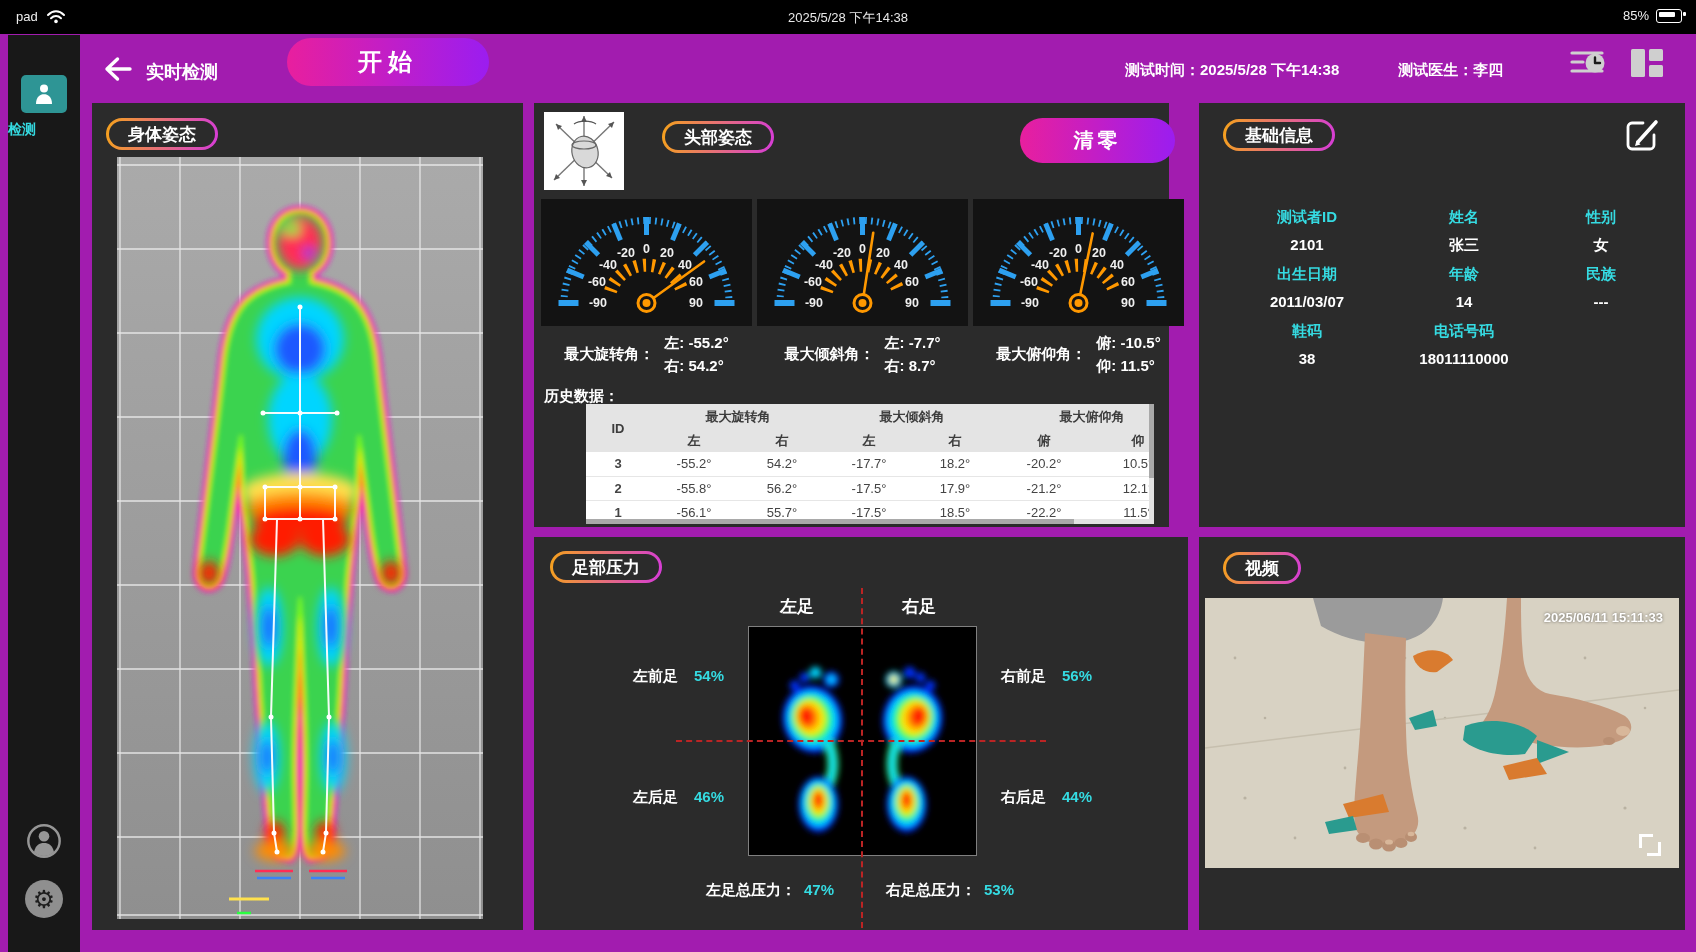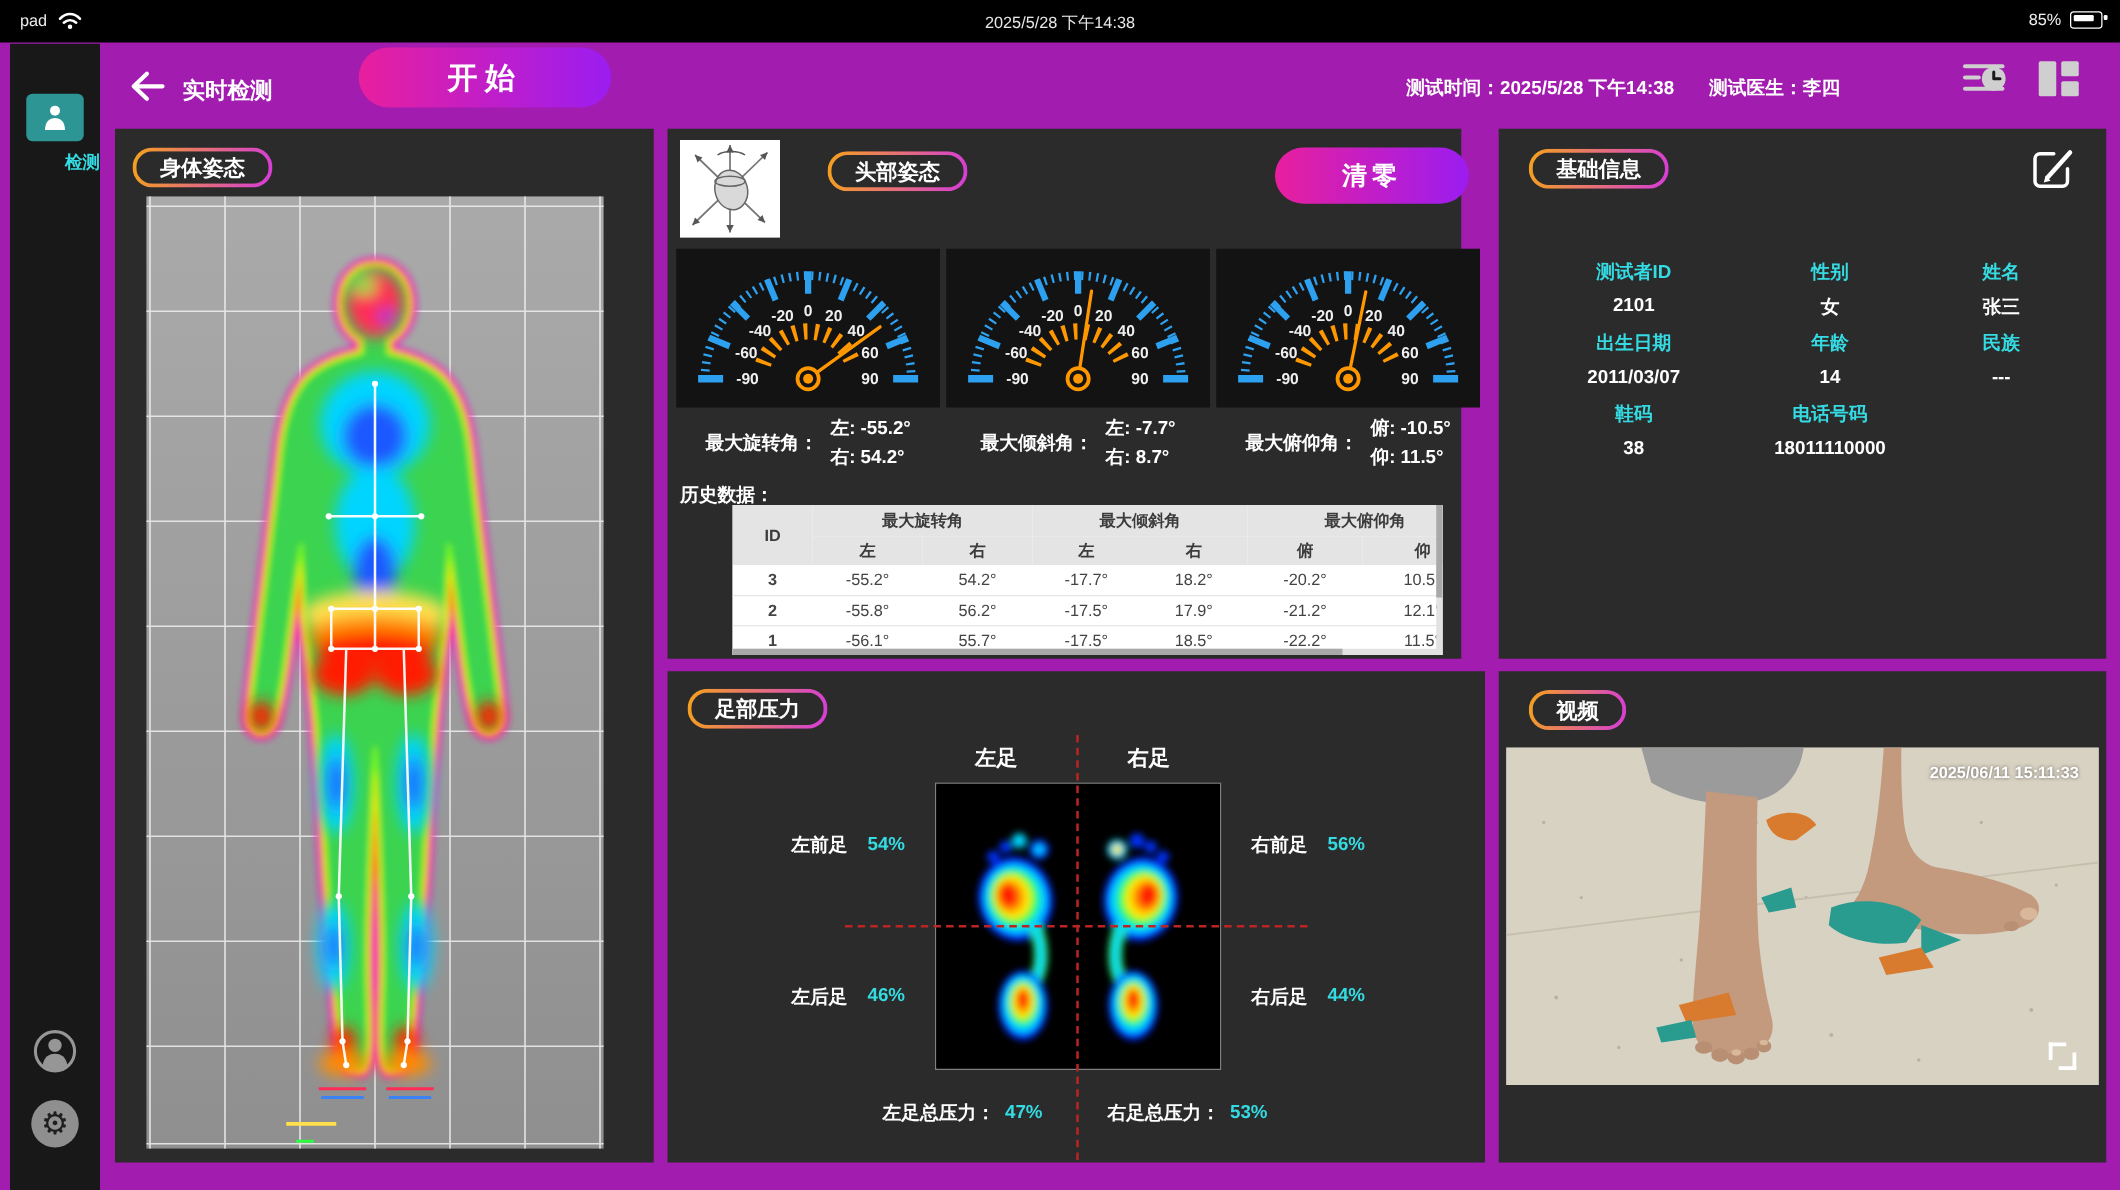--- a/index.html
+++ b/index.html
@@ -9,29 +9,29 @@
   .statusbar{position:absolute;left:0;top:0;width:1696px;height:34px;background:#000;}
   .status-left{position:absolute;left:16px;top:8px;display:flex;align-items:center;gap:8px;font-size:13px;color:#eee;}
   .status-center{position:absolute;left:0;top:9px;width:100%;text-align:center;font-size:13px;color:#e8e8e8;}
   .status-right{position:absolute;right:14px;top:8px;display:flex;align-items:center;gap:7px;font-size:13px;color:#eee;}
   .battery{position:relative;width:24px;height:12px;border:1.5px solid #fff;border-radius:3px;}
   .battery .fill{position:absolute;left:2px;top:2px;width:16px;height:5px;background:#fff;border-radius:1px;}
   .battery:after{content:"";position:absolute;right:-4.5px;top:2.5px;width:3px;height:4px;background:#fff;border-radius:1px;}
   
   .sidebar{position:absolute;left:8px;top:35px;width:72px;height:917px;background:#181818;}
   .side-detect-btn{position:absolute;left:13px;top:40px;width:46px;height:38px;background:#2e9595;border-radius:5px;display:flex;align-items:center;justify-content:center;}
-  .side-detect-label{position:absolute;left:0;top:86px;width:72px;text-align:right;color:#35dbe2;font-size:14px;font-weight:bold;}
+  .side-detect-label{position:absolute;left:0;top:86px;width:72px;text-align:left;color:#35dbe2;font-size:14px;font-weight:bold;}
   .side-avatar{position:absolute;left:17px;top:787px;width:38px;height:38px;}
   .side-gear{position:absolute;left:17px;top:845px;width:38px;height:38px;border-radius:50%;background:#8f8f8f;display:flex;align-items:center;justify-content:center;font-size:25px;color:#1e1e1e;line-height:1;}
   
   .hdr-back{position:absolute;left:100px;top:54px;width:34px;height:30px;cursor:pointer;}
   .hdr-title{position:absolute;left:146px;top:60px;font-size:18px;font-weight:bold;}
   .grad-btn{border:none;border-radius:26px;background:linear-gradient(90deg,#e81f9e,#9b1df0);color:#fff;font-weight:bold;display:flex;align-items:center;justify-content:center;cursor:pointer;}
   .start-btn{position:absolute;left:287px;top:38px;width:202px;height:48px;font-size:24px;letter-spacing:6px;}
-  .hdr-right{position:absolute;left:1125px;top:61px;display:flex;gap:28px;font-size:15px;font-weight:bold;}
+  .hdr-right{position:absolute;left:1125px;top:61px;display:flex;gap:59px;font-size:15px;font-weight:bold;}
   .hdr-icon{position:absolute;top:46px;width:38px;height:34px;cursor:pointer;}
   
   .panel{position:absolute;background:#2b2b2b;}
   .badge{position:absolute;display:inline-flex;align-items:center;justify-content:center;height:26px;padding:0 19px;
          border:3px solid transparent;border-radius:17px;
          background:linear-gradient(#2b2b2b,#2b2b2b) padding-box,linear-gradient(100deg,#f5a21b,#d63bd9) border-box;
          color:#fff;font-size:17px;font-weight:bold;white-space:nowrap;}
   .cyan{color:#35dbe2;}
   
   .body-img{position:absolute;left:25px;top:54px;width:366px;height:762px;}
@@ -563,26 +563,26 @@
         <line x1="15" y1="27" x2="33" y2="7" stroke="#fff" stroke-width="3.6" stroke-linecap="round"></line>
         <polygon points="12,31 13.5,25.5 17.5,29.5" fill="#fff"></polygon>
       </svg>
     </div>
     <div class="info-grid">
       <div class="ifield">
           <div class="ilabel">测试者ID</div>
           <div class="ivalue">2101</div>
         </div>
       <div class="ifield">
+          <div class="ilabel">姓名</div>
+          <div class="ivalue">张三</div>
+        </div>
+      <div class="ifield">
           <div class="ilabel">性别</div>
           <div class="ivalue">女</div>
-        </div>
-      <div class="ifield">
-          <div class="ilabel">姓名</div>
-          <div class="ivalue">张三</div>
         </div>
       <div class="ifield">
           <div class="ilabel">出生日期</div>
           <div class="ivalue">2011/03/07</div>
         </div>
       <div class="ifield">
           <div class="ilabel">年龄</div>
           <div class="ivalue">14</div>
         </div>
       <div class="ifield">

